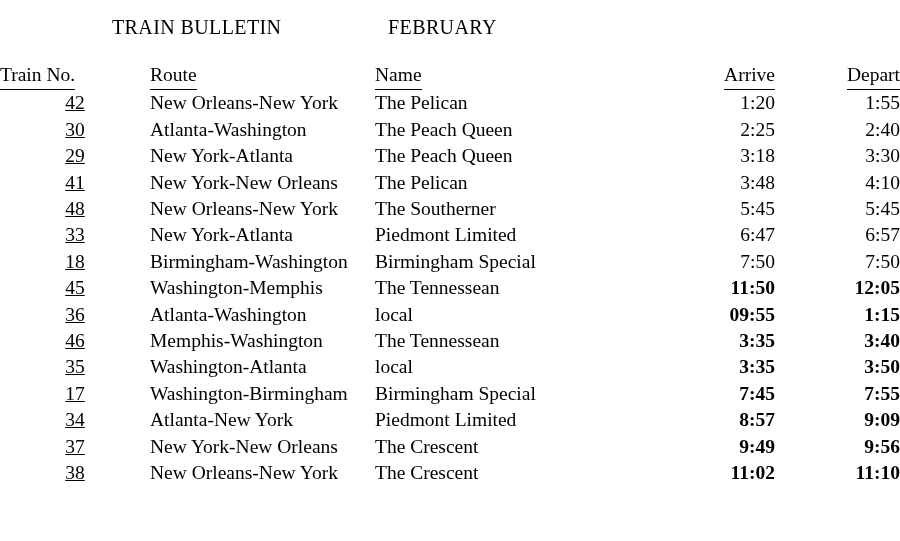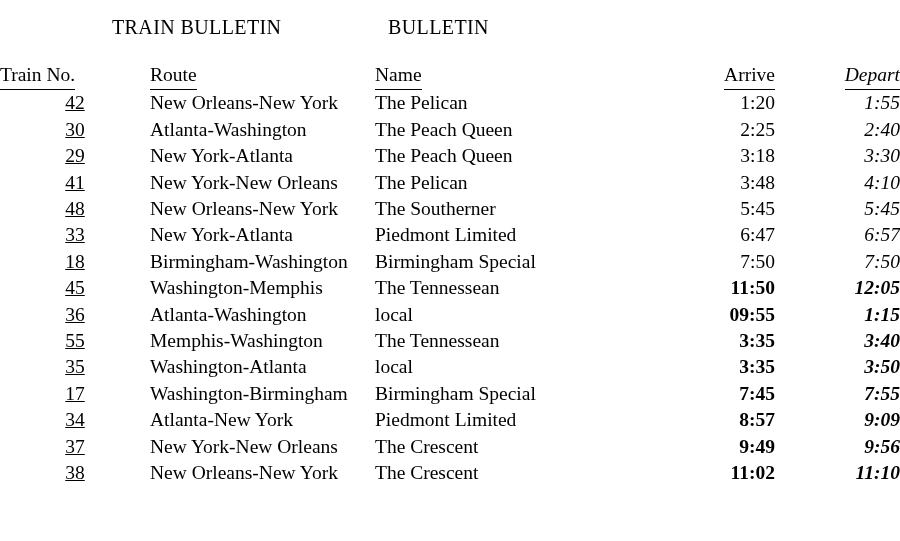--- a/index.html
+++ b/index.html
@@ -55,21 +55,21 @@
     font-weight: normal;
     vertical-align: baseline;
     line-height: 26.4px;
     height: 26.4px;
   }
   
   th.h-train, td.c-train { width: 150px; text-decoration: underline; }
   th.h-route, td.c-route { width: 225px; }
   th.h-name,  td.c-name  { width: 275px; margin-left: 21px; }
   th.h-arrive,td.c-arrive{ width: 125px; }
-  th.h-depart,td.c-depart{ width: 125px; font-style: italic; }
+  th.h-depart,td.c-depart{ width: 125px; }
 
   th.h-train  { text-align: left;  padding-left: 38px; }
   th.h-route  { text-align: left;  padding-left: 12px; }
   th.h-name   { text-align: left;  padding-left: 26px; }
   th.h-arrive { text-align: right; padding-right: 52px; }
   th.h-depart { text-align: right; padding-right: 50px; }
 
   th .u {
     border-bottom: 1px solid #000;
     padding-bottom: 1px;
@@ -85,21 +85,21 @@
   tr.bold td.c-arrive,
   tr.bold td.c-depart { font-weight: bold; }
 </style>
 </head>
 <body>
 
 <div class="page">
 
   <div class="title-row">
     <div class="title-item title-bulletin">TRAIN BULLETIN</div>
-    <div class="title-item title-place">BULLETIN</div>
+    <div class="title-item title-place">FEBRUARY</div>
   </div>
 
   <table class="bulletin">
     <thead>
       <tr>
         <th class="h-train"><span class="u">Train No.</span></th>
         <th class="h-route"><span class="u">Route</span></th>
         <th class="h-name"><span class="u">Name</span></th>
         <th class="h-arrive"><span class="u">Arrive</span></th>
         <th class="h-depart"><span class="u">Depart</span></th>
@@ -163,21 +163,21 @@
           <td class="c-depart">12:05</td>
         </tr>
         <tr class="bold">
           <td class="c-train">36</td>
           <td class="c-route">Atlanta-Washington</td>
           <td class="c-name">local</td>
           <td class="c-arrive">09:55</td>
           <td class="c-depart">1:15</td>
         </tr>
         <tr class="bold">
-          <td class="c-train">55</td>
+          <td class="c-train">46</td>
           <td class="c-route">Memphis-Washington</td>
           <td class="c-name">The Tennessean</td>
           <td class="c-arrive">3:35</td>
           <td class="c-depart">3:40</td>
         </tr>
         <tr class="bold">
           <td class="c-train">35</td>
           <td class="c-route">Washington-Atlanta</td>
           <td class="c-name">local</td>
           <td class="c-arrive">3:35</td>

